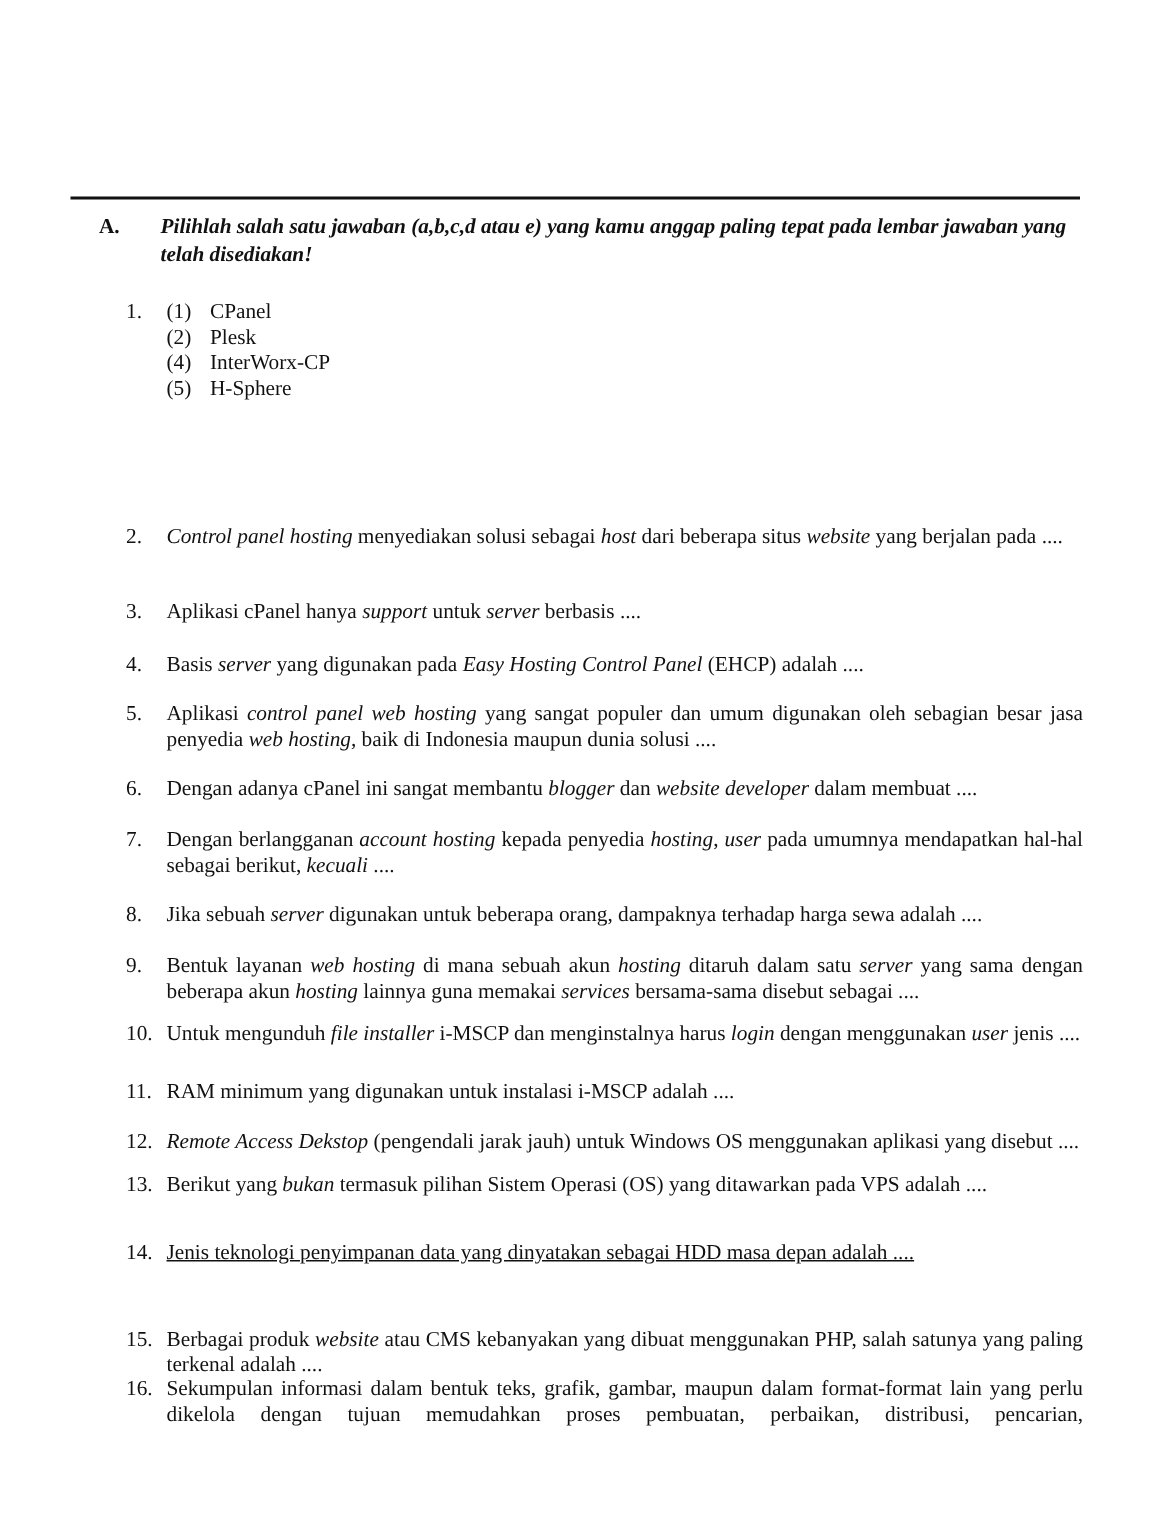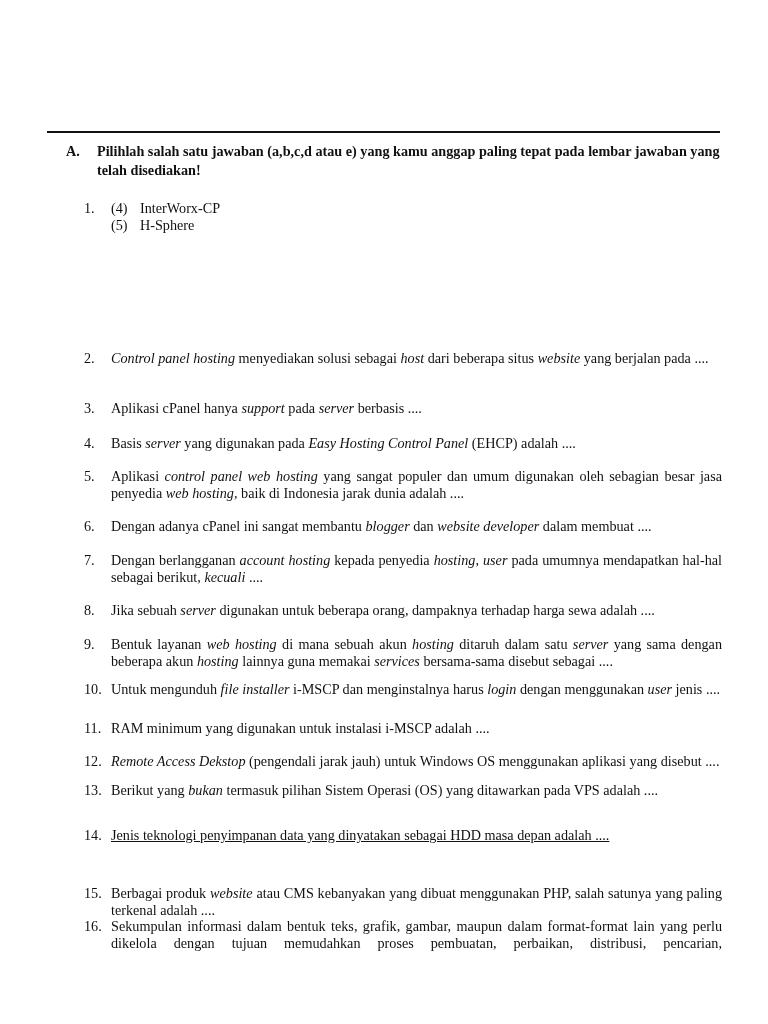--- a/index.html
+++ b/index.html
@@ -1,21 +1,21 @@
 <!DOCTYPE html>
 <html><head>
 <meta charset="utf-8">
 <style>
   html, body { margin:0; padding:0; background:#ffffff; }
   body { width:768px; height:1024px; position:relative; overflow:hidden;
          font-family:"Liberation Serif","DejaVu Serif",serif; color:#111; }
   .rule { position:absolute; left:47px; top:131px; width:673px; height:2px; background:#111; }
   .section { position:absolute; left:66px; top:142px; width:660px; font-weight:bold; font-size:14.2px; line-height:19px; }
   .section .letter { position:absolute; left:0; top:0; }
-  .section .text { margin-left:31px; }
+  .section .text { margin-left:41px;font-style:italic; }
   .q { position:absolute; left:84px; width:638px; font-size:14.2px; line-height:17px; }
   .q .num { position:absolute; left:0; top:0; }
   .q .body { margin-left:27px; text-align:justify; }
   .q .body.last-justify { text-align-last:justify; }
   .opt { display:block; }
   .opt .onum { display:inline-block; width:29px; }
   i { font-style:italic; }
 </style>
 </head>
 <body>
@@ -23,43 +23,45 @@
 <div class="rule"></div>
 
 <div class="section">
   <span class="letter">A.</span>
   <div class="text">Pilihlah salah satu jawaban (a,b,c,d atau e) yang kamu anggap paling tepat pada lembar jawaban yang telah disediakan!</div>
 </div>
 
 <div class="q" style="top:200px;">
   <span class="num">1.</span>
   <div class="body">
+    <span class="opt"><span class="onum">(1)</span><span>CPanel</span></span>
+    <span class="opt"><span class="onum">(2)</span><span>Plesk</span></span>
     <span class="opt"><span class="onum">(4)</span><span>InterWorx-CP</span></span>
     <span class="opt"><span class="onum">(5)</span><span>H-Sphere</span></span>
   </div>
 </div>
 
 <div class="q" style="top:350px;">
   <span class="num">2.</span>
   <div class="body segs"><i>Control panel hosting</i><span> menyediakan solusi sebagai </span><i>host</i><span> dari beberapa situs </span><i>website</i><span> yang berjalan pada ....</span></div>
 </div>
 
 <div class="q" style="top:400px;">
   <span class="num">3.</span>
-  <div class="body segs"><span>Aplikasi cPanel hanya </span><i>support</i><span> pada </span><i>server</i><span> berbasis ....</span></div>
+  <div class="body segs"><span>Aplikasi cPanel hanya </span><i>support</i><span> untuk </span><i>server</i><span> berbasis ....</span></div>
 </div>
 
 <div class="q" style="top:435px;">
   <span class="num">4.</span>
   <div class="body segs"><span>Basis </span><i>server</i><span> yang digunakan pada </span><i>Easy Hosting Control Panel</i><span> (EHCP) adalah ....</span></div>
 </div>
 
 <div class="q" style="top:468px;">
   <span class="num">5.</span>
-  <div class="body segs"><span>Aplikasi </span><i>control panel web hosting</i><span> yang sangat populer dan umum digunakan oleh sebagian besar jasa penyedia </span><i>web hosting,</i><span> baik di Indonesia jarak dunia adalah ....</span></div>
+  <div class="body segs"><span>Aplikasi </span><i>control panel web hosting</i><span> yang sangat populer dan umum digunakan oleh sebagian besar jasa penyedia </span><i>web hosting,</i><span> baik di Indonesia maupun dunia solusi ....</span></div>
 </div>
 
 <div class="q" style="top:518px;">
   <span class="num">6.</span>
   <div class="body segs"><span>Dengan adanya cPanel ini sangat membantu </span><i>blogger</i><span> dan </span><i>website developer</i><span> dalam membuat ....</span></div>
 </div>
 
 <div class="q" style="top:552px;">
   <span class="num">7.</span>
   <div class="body segs"><span>Dengan berlangganan </span><i>account hosting</i><span> kepada penyedia </span><i>hosting</i><span>, </span><i>user</i><span> pada umumnya mendapatkan hal-hal sebagai berikut, </span><i>kecuali</i><span> ....</span></div>

